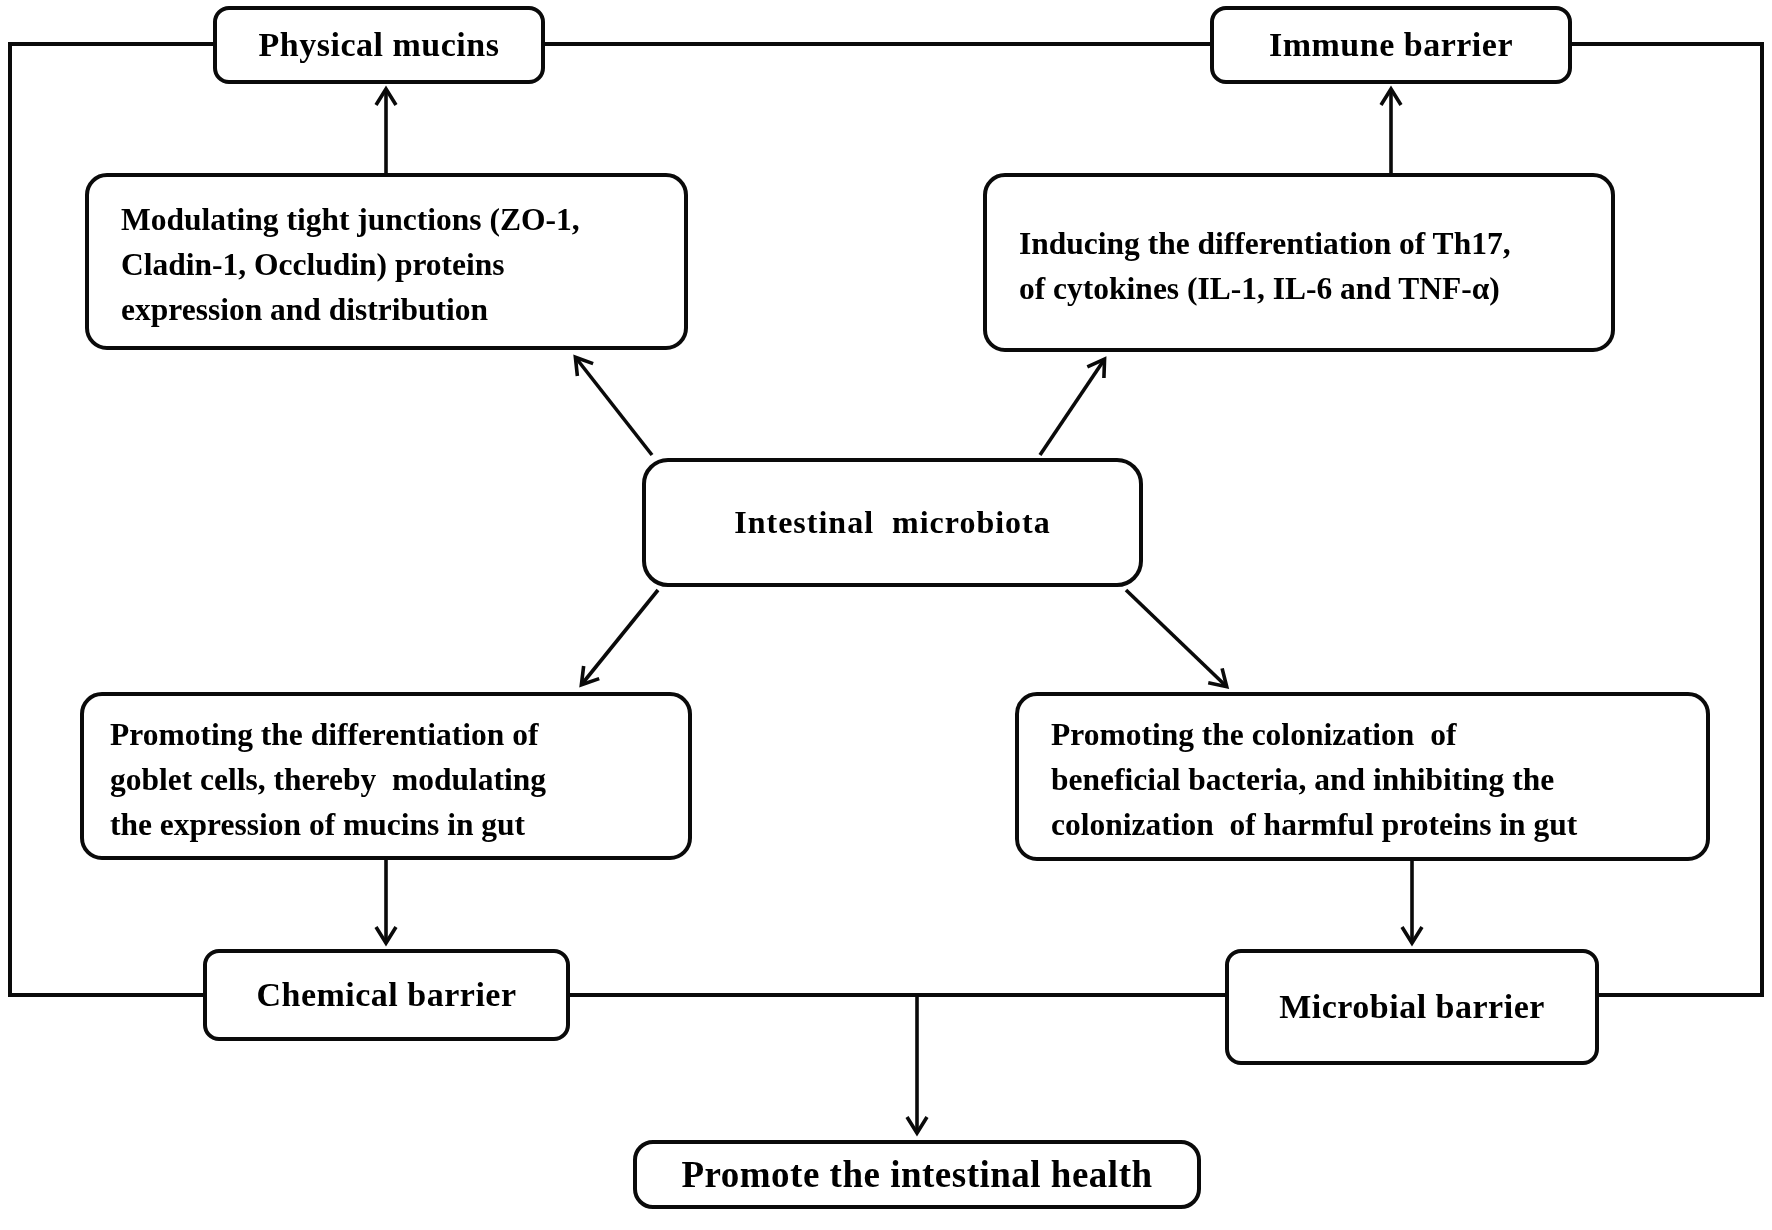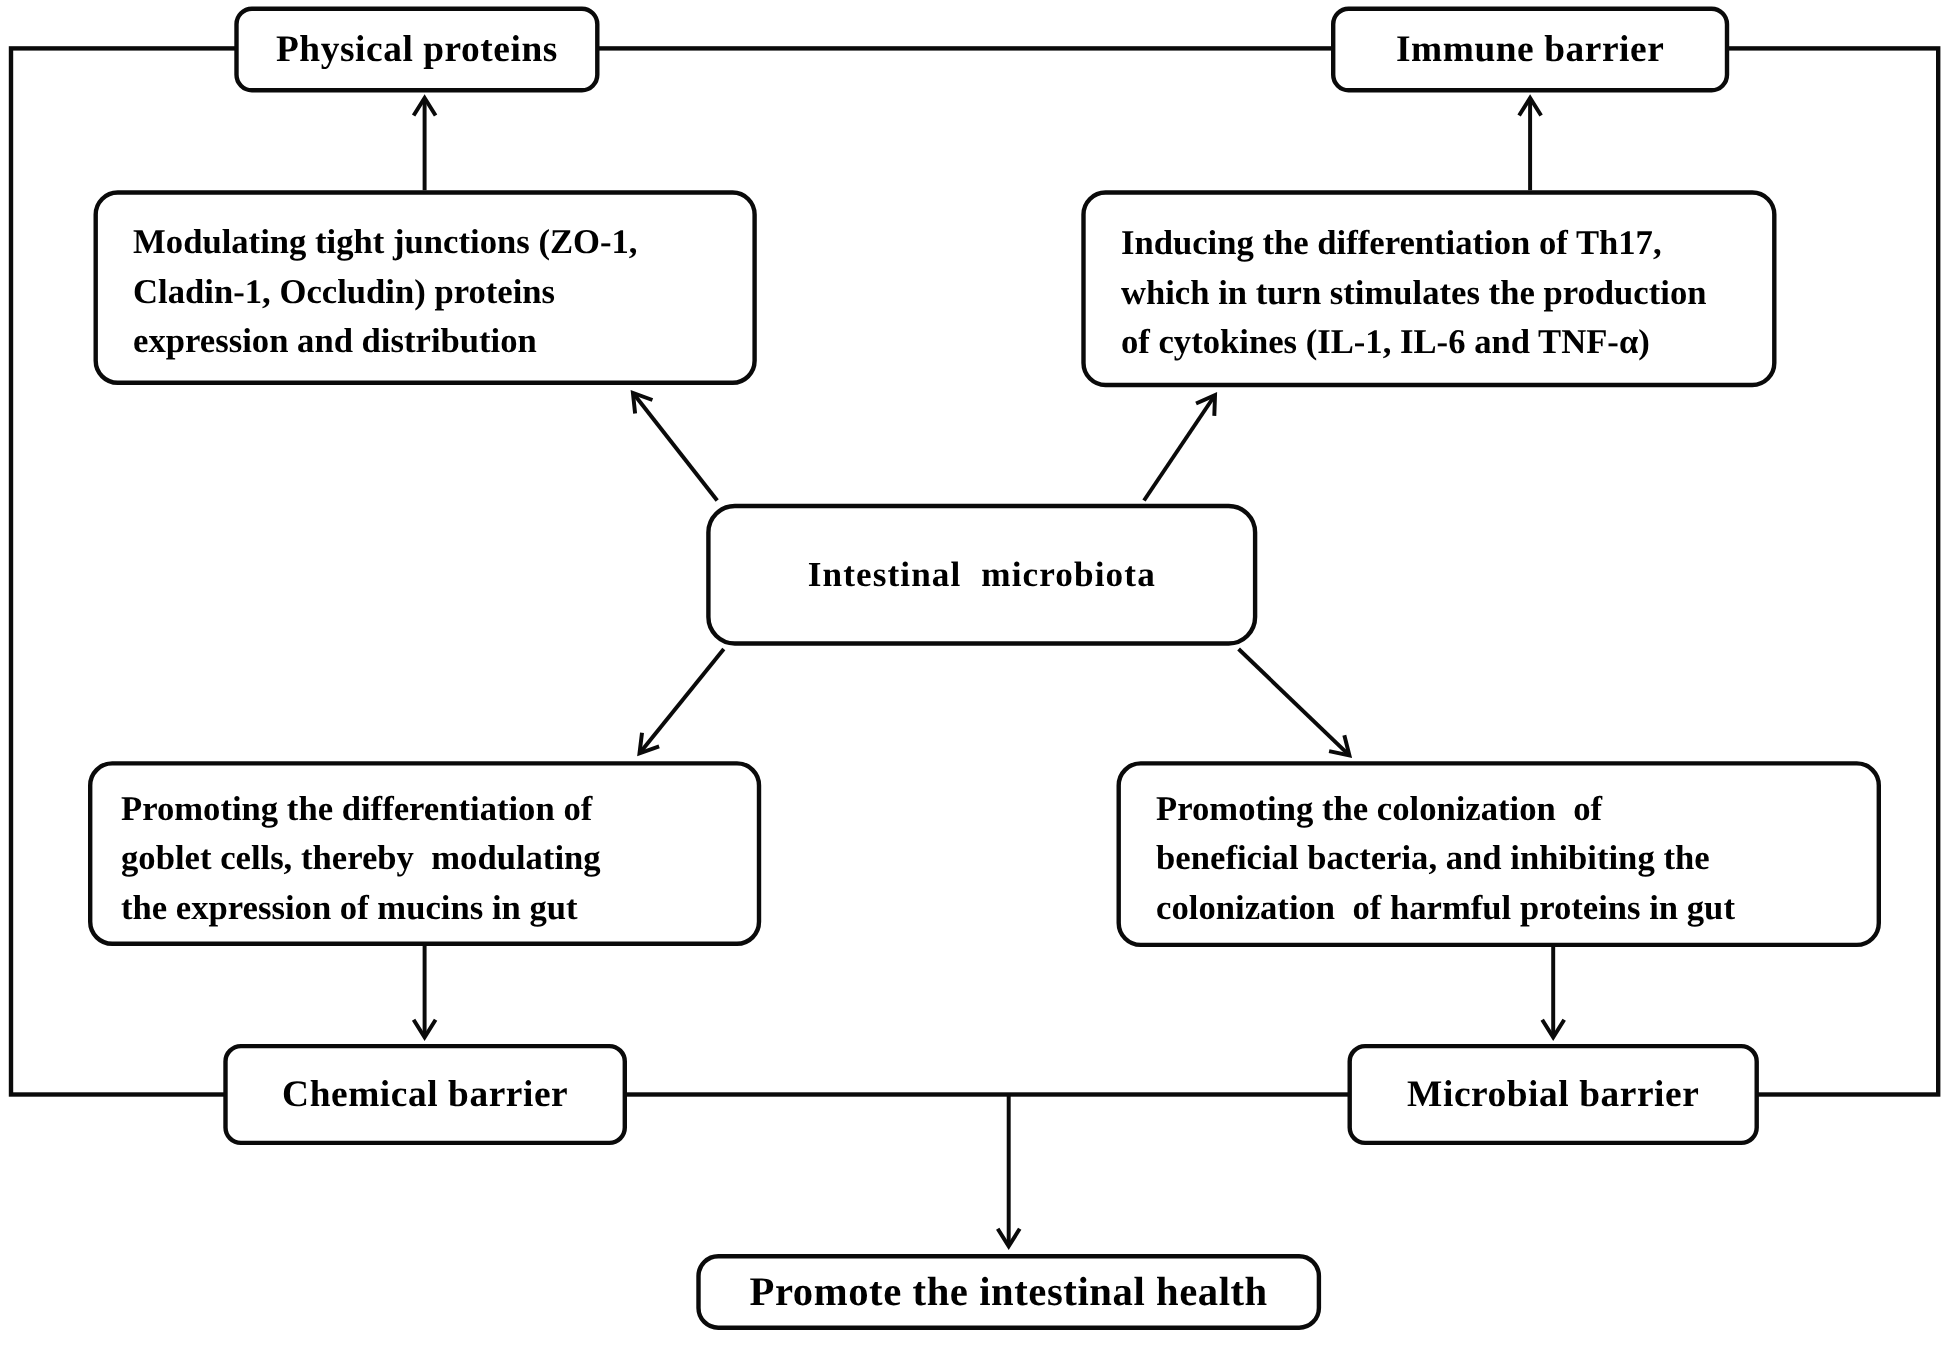--- a/index.html
+++ b/index.html
@@ -42,44 +42,43 @@
     <line x1="658" y1="590" x2="582" y2="684" stroke="#0a0a0a" stroke-width="3.6" marker-end="url(#ah)"></line>
     <line x1="1126" y1="590" x2="1226" y2="686" stroke="#0a0a0a" stroke-width="3.6" marker-end="url(#ah)"></line>
 
     <line x1="386" y1="858" x2="386" y2="942" stroke="#0a0a0a" stroke-width="3.6" marker-end="url(#ah)"></line>
     <line x1="1412" y1="859" x2="1412" y2="942" stroke="#0a0a0a" stroke-width="3.6" marker-end="url(#ah)"></line>
 
     <line x1="917" y1="995" x2="917" y2="1132" stroke="#0a0a0a" stroke-width="3.6" marker-end="url(#ah)"></line>
   </svg>
 
   <div class="box barrier" style="left:213px;top:6px;width:332px;height:78px;">
-    <span class="label">Physical proteins</span>
+    <span class="label">Physical mucins</span>
   </div>
 
   <div class="box barrier" style="left:1210px;top:6px;width:362px;height:78px;">
     <span class="label">Immune barrier</span>
   </div>
 
   <div class="box barrier" style="left:203px;top:949px;width:367px;height:92px;">
     <span class="label">Chemical barrier</span>
   </div>
 
-  <div class="box barrier" style="left:1225px;top:949px;width:374px;height:92px;">
+  <div class="box barrier" style="left:1225px;top:949px;width:374px;height:116px;">
     <span class="label">Microbial barrier</span>
   </div>
 
   <div class="box mech" style="left:85px;top:173px;width:603px;height:177px;">
     <span class="line">Modulating tight junctions (ZO-1,</span>
     <span class="line">Cladin-1, Occludin) proteins</span>
     <span class="line">expression and distribution</span>
   </div>
 
   <div class="box mech" style="left:983px;top:173px;width:632px;height:179px;">
     <span class="line">Inducing the differentiation of Th17,</span>
-    <span class="line">which in turn stimulates the production</span>
     <span class="line">of cytokines (IL-1, IL-6 and TNF-α)</span>
   </div>
 
   <div class="box mech" style="left:80px;top:692px;width:612px;height:168px;padding-left:26px;">
     <span class="line">Promoting the differentiation of</span>
     <span class="line">goblet cells, thereby  modulating</span>
     <span class="line">the expression of mucins in gut</span>
   </div>
 
   <div class="box mech" style="left:1015px;top:692px;width:695px;height:169px;">

